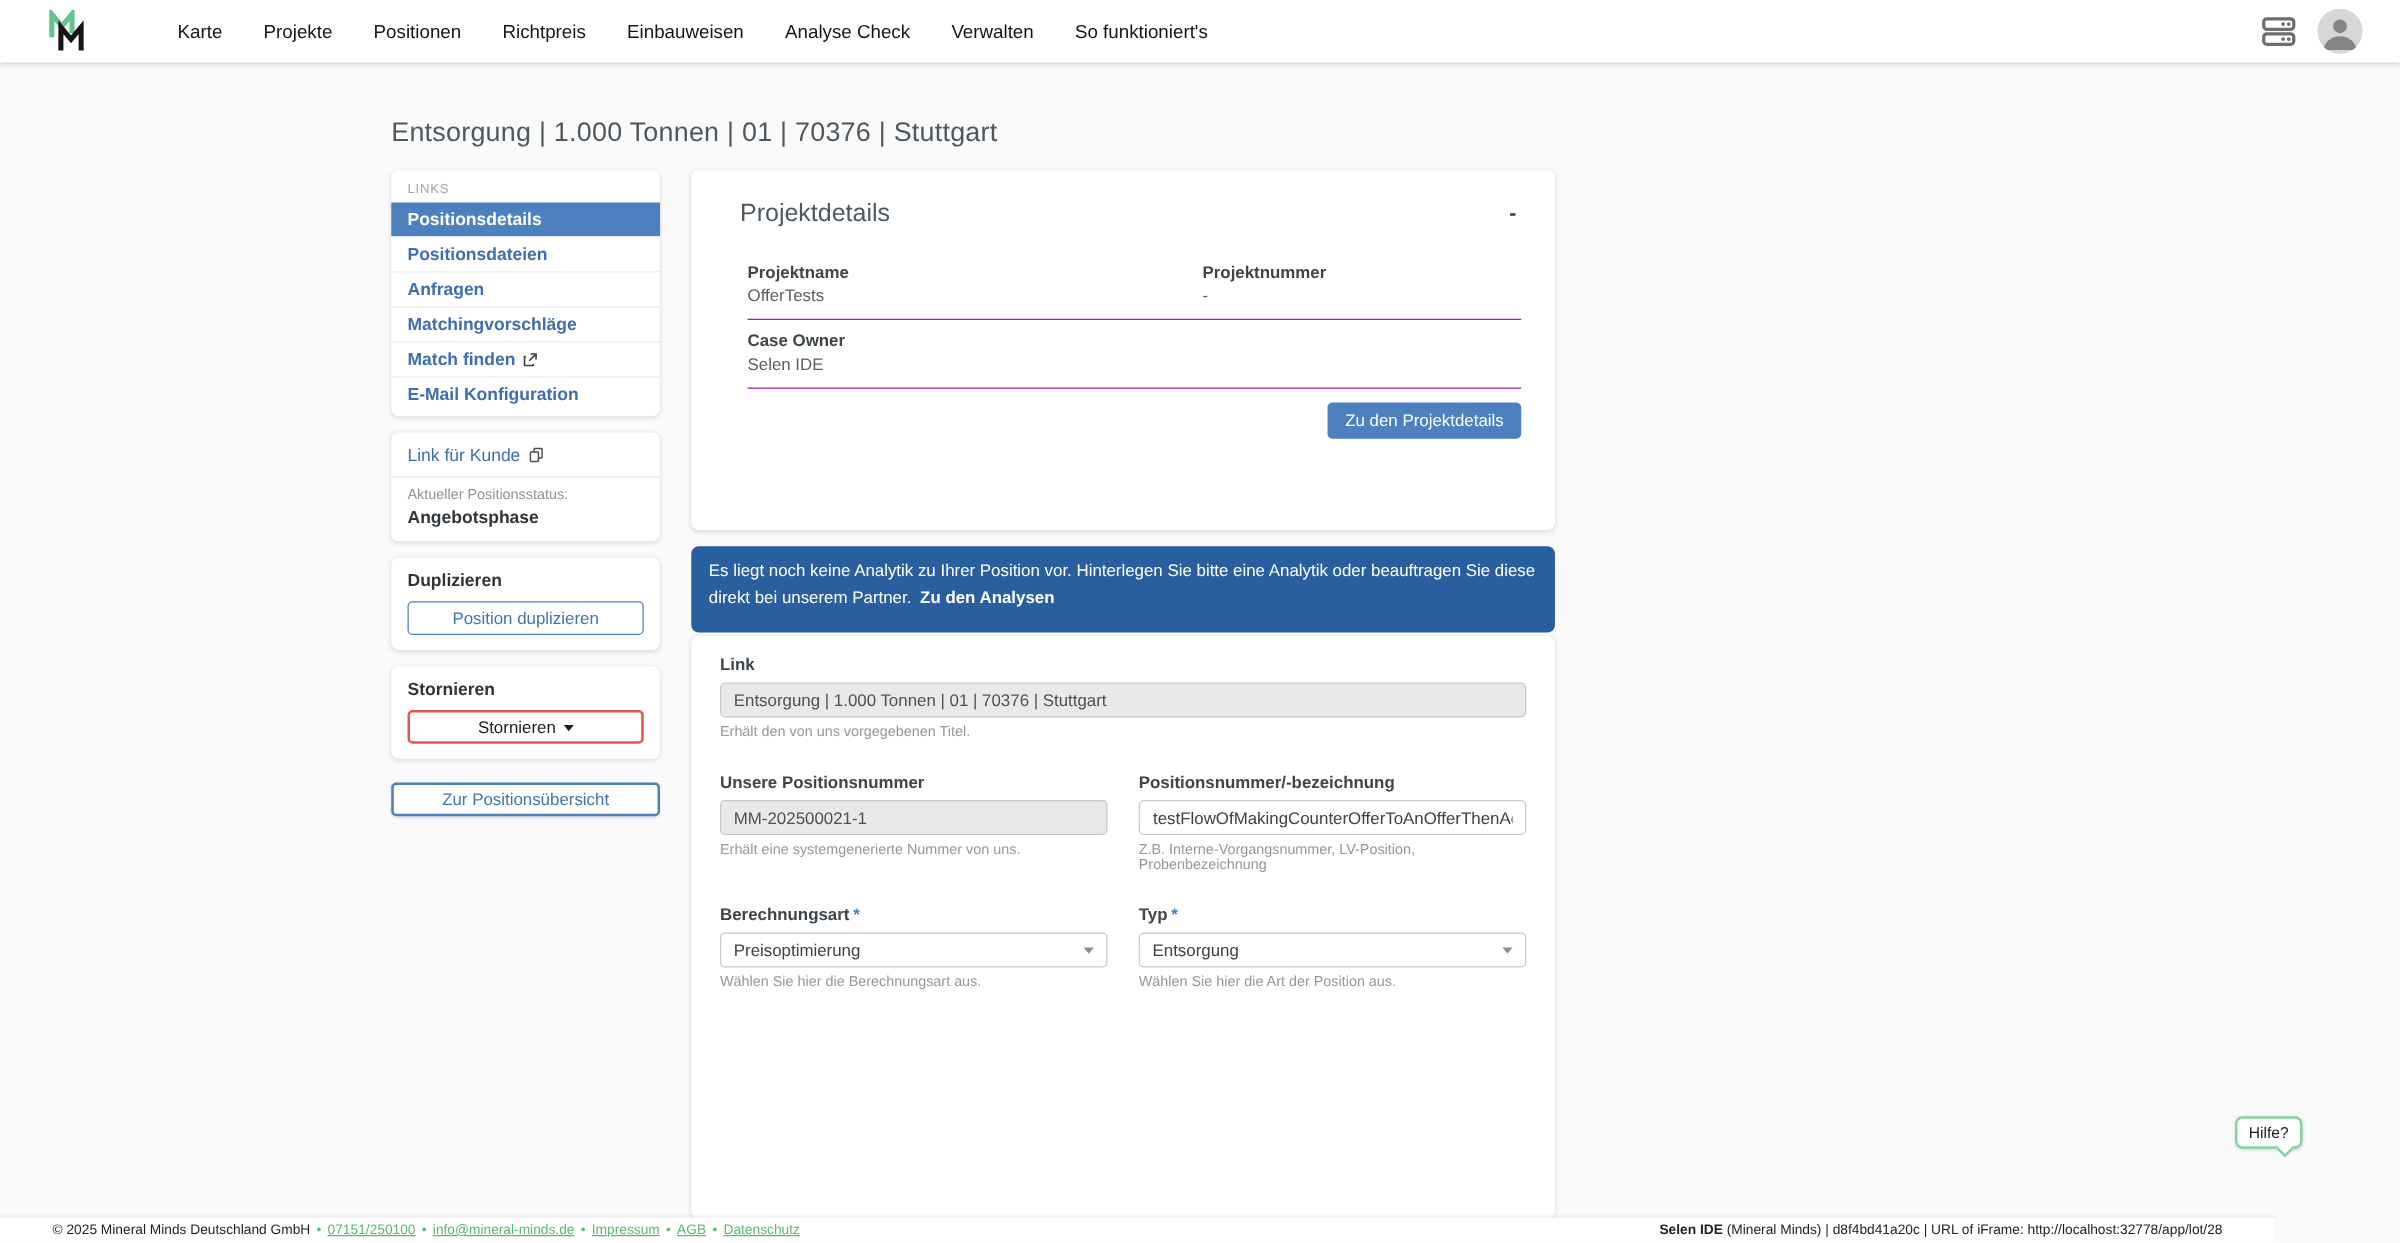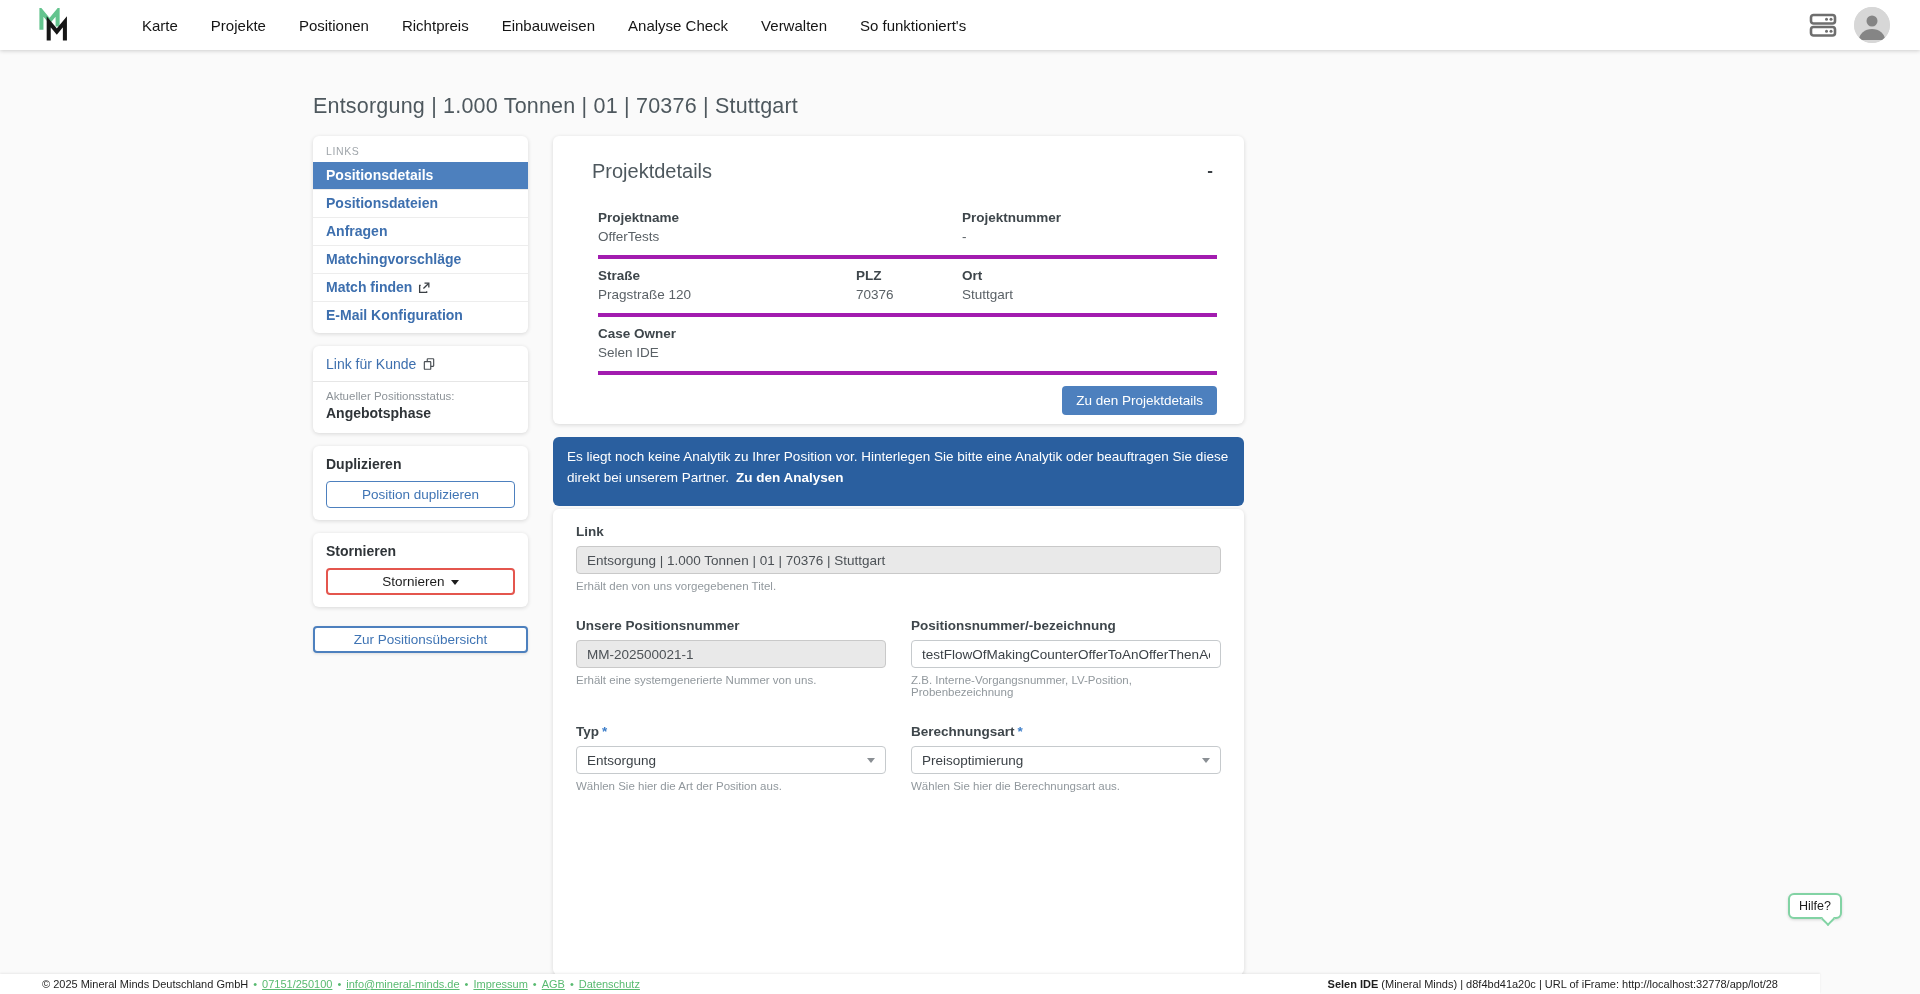--- a/index.html
+++ b/index.html
@@ -52,21 +52,21 @@
   .btn-outline-red { border:2px solid #e4564e; color:#1c1c1c; padding:4px; }
   .btn-overview { border:2px solid #4d80be; color:#3f74b4; font-weight:500; padding:4px; margin-top:19px; box-shadow:0 1px 3px rgba(0,0,0,.12); }
   .caret-down { display:inline-block; width:0; height:0; border-left:4px solid transparent; border-right:4px solid transparent; border-top:5px solid #1c1c1c; margin-left:6px; vertical-align:1px; }
 
   
   .project-card { position:absolute; left:553px; top:136px; width:691px; height:288px; padding:24px 27px 0 39px; }
   .pd-head { display:flex; align-items:flex-start; }
   .pd-title { font-size:20px; font-weight:500; color:#4e585e; }
   .collapse-btn { margin-left:auto; font-size:17px; font-weight:bold; color:#3a3f44; cursor:pointer; line-height:1; padding:2px 4px; }
   .pd-rows { margin-top:18px; margin-left:6px; }
-  .pd-row { display:flex; padding:9px 0 11px; border-bottom:4px solid #a21caf; }
+  .pd-row { display:flex; padding:9px 0 11px; border-bottom:1px solid #a21caf; }
   .pd-cell { flex:1; }
   .pd-cell.cw-a { flex:none; width:364px; }
   .pd-cell.cw-s1 { flex:none; width:258px; }
   .pd-cell.cw-s2 { flex:none; width:106px; }
   .pd-label { font-size:13.5px; font-weight:bold; color:#3e464b; }
   .pd-value { font-size:13.5px; color:#5a6166; margin-top:4px; }
   .pd-actions { text-align:right; padding:11px 0 15px; }
   .btn-filled-blue { display:inline-block; background:#4d80be; color:#fff; border:none; border-radius:4px; padding:7px 14px; font-size:13.5px; cursor:pointer; font-family:inherit; }
 
   
@@ -228,34 +228,20 @@
       <div class="pd-cell cw-a">
         <div class="pd-label">Projektname</div>
         <div class="pd-value">OfferTests</div>
       </div>
       <div class="pd-cell">
         <div class="pd-label">Projektnummer</div>
         <div class="pd-value">-</div>
       </div>
     </div>
     <div class="pd-row">
-      <div class="pd-cell cw-s1">
-        <div class="pd-label">Straße</div>
-        <div class="pd-value">Pragstraße 120</div>
-      </div>
-      <div class="pd-cell cw-s2">
-        <div class="pd-label">PLZ</div>
-        <div class="pd-value">70376</div>
-      </div>
-      <div class="pd-cell">
-        <div class="pd-label">Ort</div>
-        <div class="pd-value">Stuttgart</div>
-      </div>
-    </div>
-    <div class="pd-row">
       <div class="pd-cell">
         <div class="pd-label">Case Owner</div>
         <div class="pd-value">Selen IDE</div>
       </div>
     </div>
     <div class="pd-actions">
       <button class="btn-filled-blue">Zu den Projektdetails</button>
     </div>
   </div>
 </section>
@@ -281,37 +267,37 @@
     <div class="f-col">
       <div class="f-label">Positionsnummer/-bezeichnung</div>
       <input class="f-input" value="testFlowOfMakingCounterOfferToAnOfferThenAccepting" style="">
       <div class="f-helper">Z.B. Interne-Vorgangsnummer, LV-Position, Probenbezeichnung</div>
     </div>
   </div>
 
   <div class="f-row">
     <div class="f-col">
       <div class="f-label">
+        <span>Berechnungsart</span><span class="required">*</span>
+      </div>
+      <div class="f-select">
+        <span>Preisoptimierung</span>
+        <span class="select-caret"></span>
+      </div>
+      <div class="f-helper">Wählen Sie hier die Berechnungsart aus.</div>
+    </div>
+    <div class="f-col">
+      <div class="f-label">
         <span>Typ</span><span class="required">*</span>
       </div>
       <div class="f-select">
         <span>Entsorgung</span>
         <span class="select-caret"></span>
       </div>
       <div class="f-helper">Wählen Sie hier die Art der Position aus.</div>
-    </div>
-    <div class="f-col">
-      <div class="f-label">
-        <span>Berechnungsart</span><span class="required">*</span>
-      </div>
-      <div class="f-select">
-        <span>Preisoptimierung</span>
-        <span class="select-caret"></span>
-      </div>
-      <div class="f-helper">Wählen Sie hier die Berechnungsart aus.</div>
     </div>
   </div>
 </section>
 
 <button class="help-bubble">
   <span>Hilfe?</span>
   <span class="help-tail"></span>
 </button>
 
 <footer class="app-footer">

